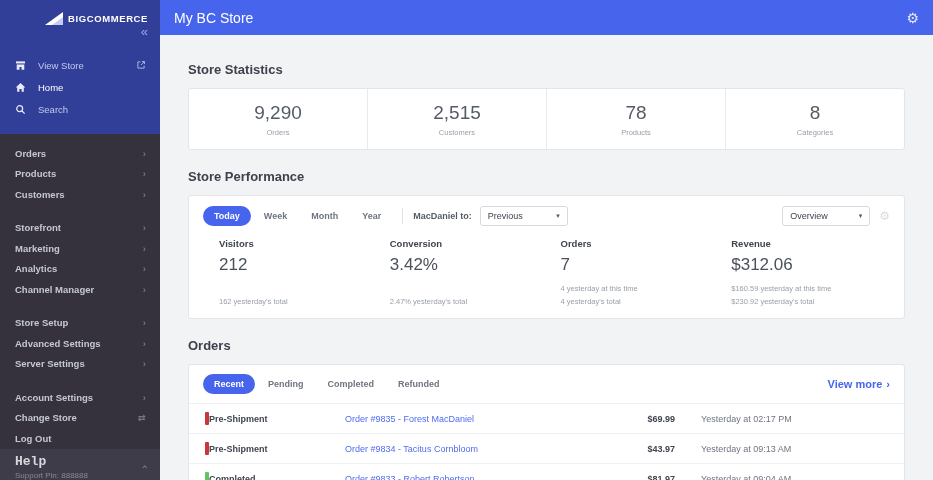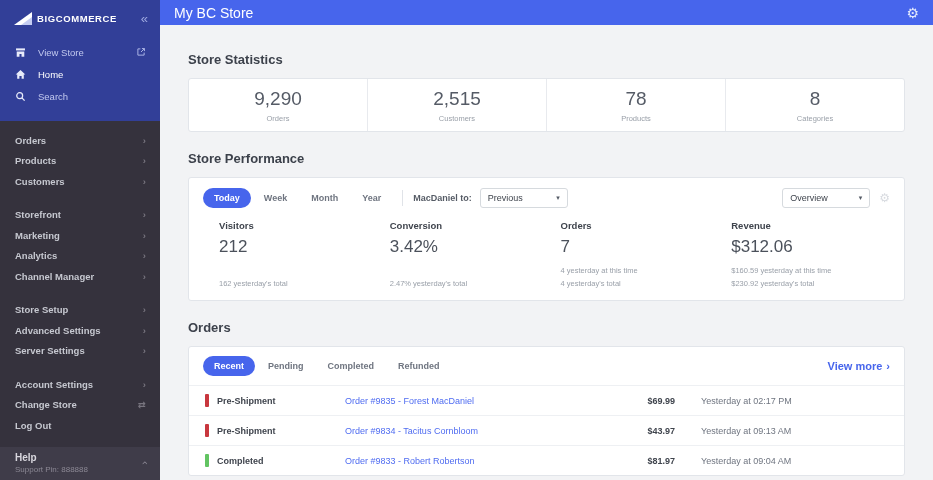--- a/index.html
+++ b/index.html
@@ -3,54 +3,54 @@
 <meta charset="utf-8">
 <style>
   * { box-sizing: border-box; margin: 0; padding: 0; }
   html, body { width: 933px; height: 480px; overflow: hidden; }
   body { font-family: "Liberation Sans", "DejaVu Sans", sans-serif; background: #f2f3f5; }
   .app { display: flex; width: 933px; height: 480px; }
 
   
   .sidebar { width: 160px; flex-shrink: 0; background: #35323d; display: flex; flex-direction: column; }
   .sidebar-blue { background: #323f98; }
-  .logo-row { display: flex; align-items: flex-end; padding: 12px 12px 2px 14px; }
+  .logo-row { display: flex; align-items: flex-end; padding: 12px 12px 2px 14px; flex-direction: column; }
   .logo { display: flex; align-items: center; gap: 5px; flex: 1; cursor: pointer; }
   .logo-text { color: #fff; font-size: 9.5px; font-weight: 700; letter-spacing: 0.6px; }
   .collapse-btn { color: #9fa9e0; font-size: 13px; line-height: 1; cursor: pointer; }
   .blue-nav { padding: 14px 0 14px; }
   .blue-item { display: flex; align-items: center; height: 22px; padding: 0 14px 0 15px; font-size: 9.5px; color: #c2c9ef; cursor: pointer; }
   .blue-item.active { color: #ffffff; }
   .blue-item .icn { width: 14px; display: flex; align-items: center; color: #e8ebfa; }
   .blue-item .lbl { margin-left: 9px; flex: 1; }
   .blue-item .ext { color: #aab3e4; display: flex; }
 
   .dark-nav { flex: 1; padding-top: 9px; }
   .nav-group { margin-top: 13px; }
   .nav-group:first-child { margin-top: 0; }
   .nav-item { display: flex; align-items: center; height: 20.5px; padding: 0 14px 0 15px; font-size: 9.5px; font-weight: 600; color: #c6c8d0; cursor: pointer; }
   .nav-item .right { margin-left: auto; color: #78757f; font-size: 9.5px; line-height: 1; }
 
   .help-section { background: #3f3c49; padding: 5px 14px 6px 15px; display: flex; align-items: center; cursor: pointer; }
-  .help-title { font-size: 10px; font-weight: 600; color: #d8d7de; }
+  .help-title { font-size: 13px; font-weight: 600; color: #d8d7de; font-family: Liberation Mono, monospace; }
   .help-sub { font-size: 8px; color: #8b8894; margin-top: 2px; }
   .help-caret { margin-left: auto; color: #8b8894; font-size: 11px; transform: rotate(-90deg); }
 
   
   main { flex: 1; min-width: 0; display: flex; flex-direction: column; }
-  .topbar { height: 25px; background: #4765ec; display: flex; align-items: center; padding: 0 14px; flex-shrink: 0; }
+  .topbar { height: 35px; background: #4765ec; display: flex; align-items: center; padding: 0 14px; flex-shrink: 0; }
   .topbar h1 { font-size: 14px; font-weight: 400; color: #fff; flex: 1; }
   .topbar-gear { color: #e2e8fc; font-size: 14px; line-height: 1; cursor: pointer; }
 
   .content { padding: 8px 28px; flex: 1; overflow: hidden; }
   .section-title { font-size: 13px; font-weight: 700; color: #3c414b; margin: 19px 0 11px; }
   .card { background: #fff; border: 1px solid #e2e5ea; border-radius: 3px; }
 
   
-  .stats-card { display: flex; height: 54px; }
+  .stats-card { display: flex; height: 62px; }
   .stat { flex: 1; display: flex; flex-direction: column; align-items: center; justify-content: center; border-right: 1px solid #e8eaee; }
   .stat:last-child { border-right: none; }
   .stat-value { font-size: 19px; color: #555b66; }
   .stat-label { font-size: 7.5px; color: #9aa0a9; margin-top: 4px; }
 
   
   .perf-controls { display: flex; align-items: center; padding: 10px 14px; }
   .pill-tabs { display: flex; align-items: center; gap: 2px; justify-content: flex-end; }
   .pill-tab { border: none; background: none; font-family: inherit; font-size: 9px; font-weight: 700; color: #6f7580; padding: 5px 11px; border-radius: 999px; cursor: pointer; }
   .pill-tab.active { background: #4765ec; color: #fff; }
@@ -65,21 +65,21 @@
   .metric-label { font-size: 9.5px; font-weight: 700; color: #3f444d; }
   .metric-value { font-size: 17px; color: #4b515b; margin-top: 6px; }
   .metric-subs { margin-top: auto; }
   .metric-sub { font-size: 7.5px; color: #9aa0a9; margin-top: 4px; }
   .metric-sub:empty { display: none; }
 
   
   .orders-tabs-row { display: flex; align-items: center; padding: 9px 14px; }
   .view-more { margin-left: auto; font-size: 11px; font-weight: 700; color: #4765ec; text-decoration: none; display: flex; align-items: center; gap: 4px; cursor: pointer; }
   .order-row { display: grid; grid-template-columns: 140px 260px 70px 1fr; align-items: center; height: 30px; padding: 0 16px; border-top: 1px solid #eef0f3; }
-  .order-status { display: flex; align-items: center; gap: 8px; }
+  .order-status { display: flex; align-items: center; }
   .status-bar { width: 4px; height: 13px; border-radius: 1px; background: #999; }
   .status-label { font-size: 9px; font-weight: 700; color: #3f444d; }
   .order-link { font-size: 9px; color: #4f6cf1; text-decoration: none; cursor: pointer; }
   .order-amount { font-size: 9px; font-weight: 700; color: #3f444d; text-align: right; }
   .order-time { font-size: 9px; color: #6f7580; padding-left: 26px; }
 </style>
 </head>
 <body>
 
 <div class="app">

